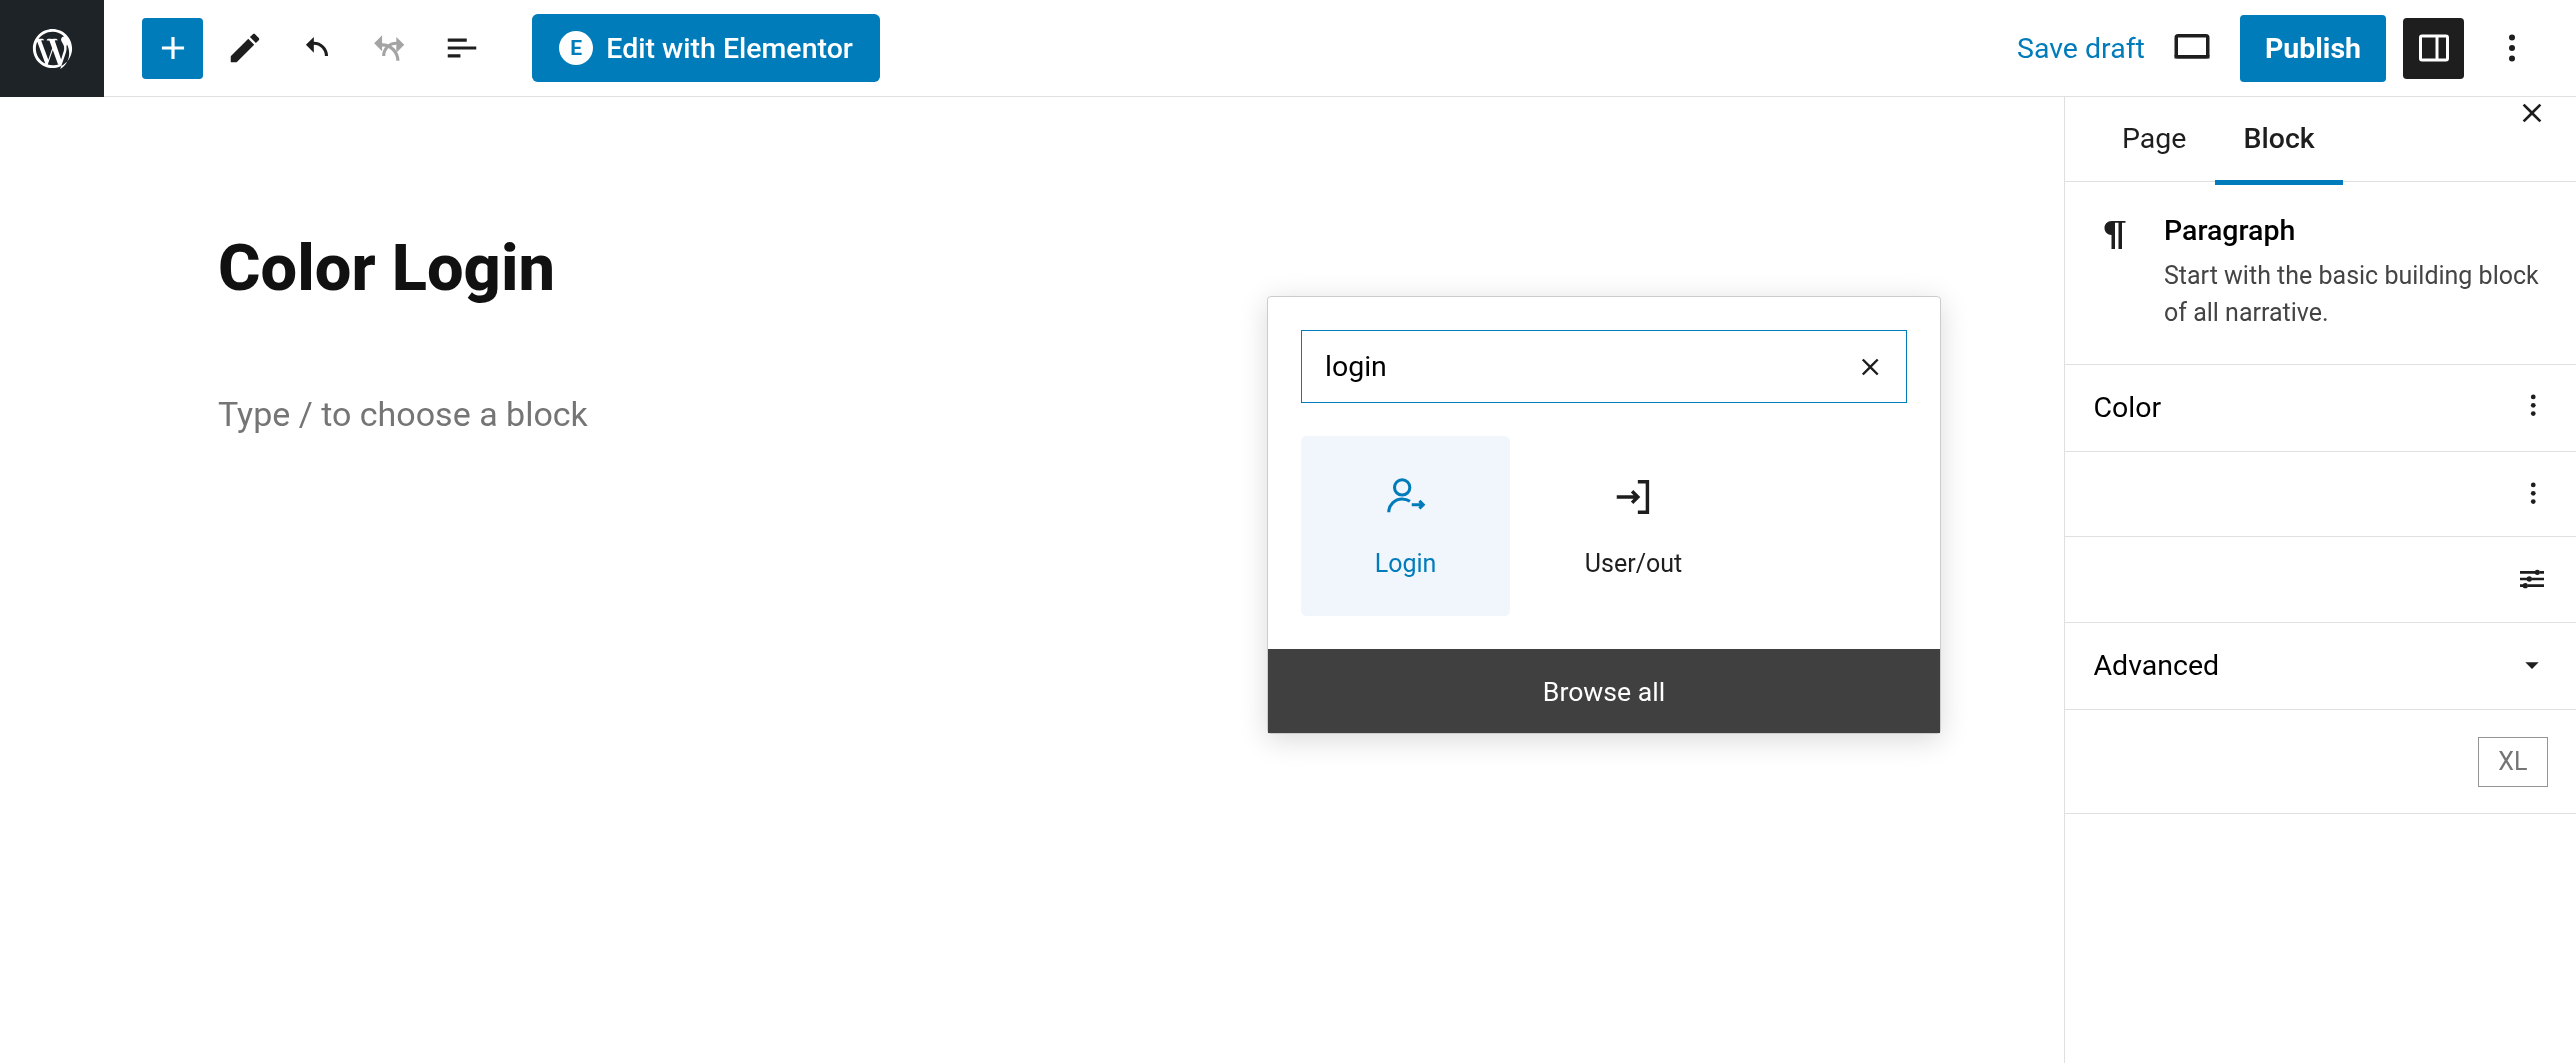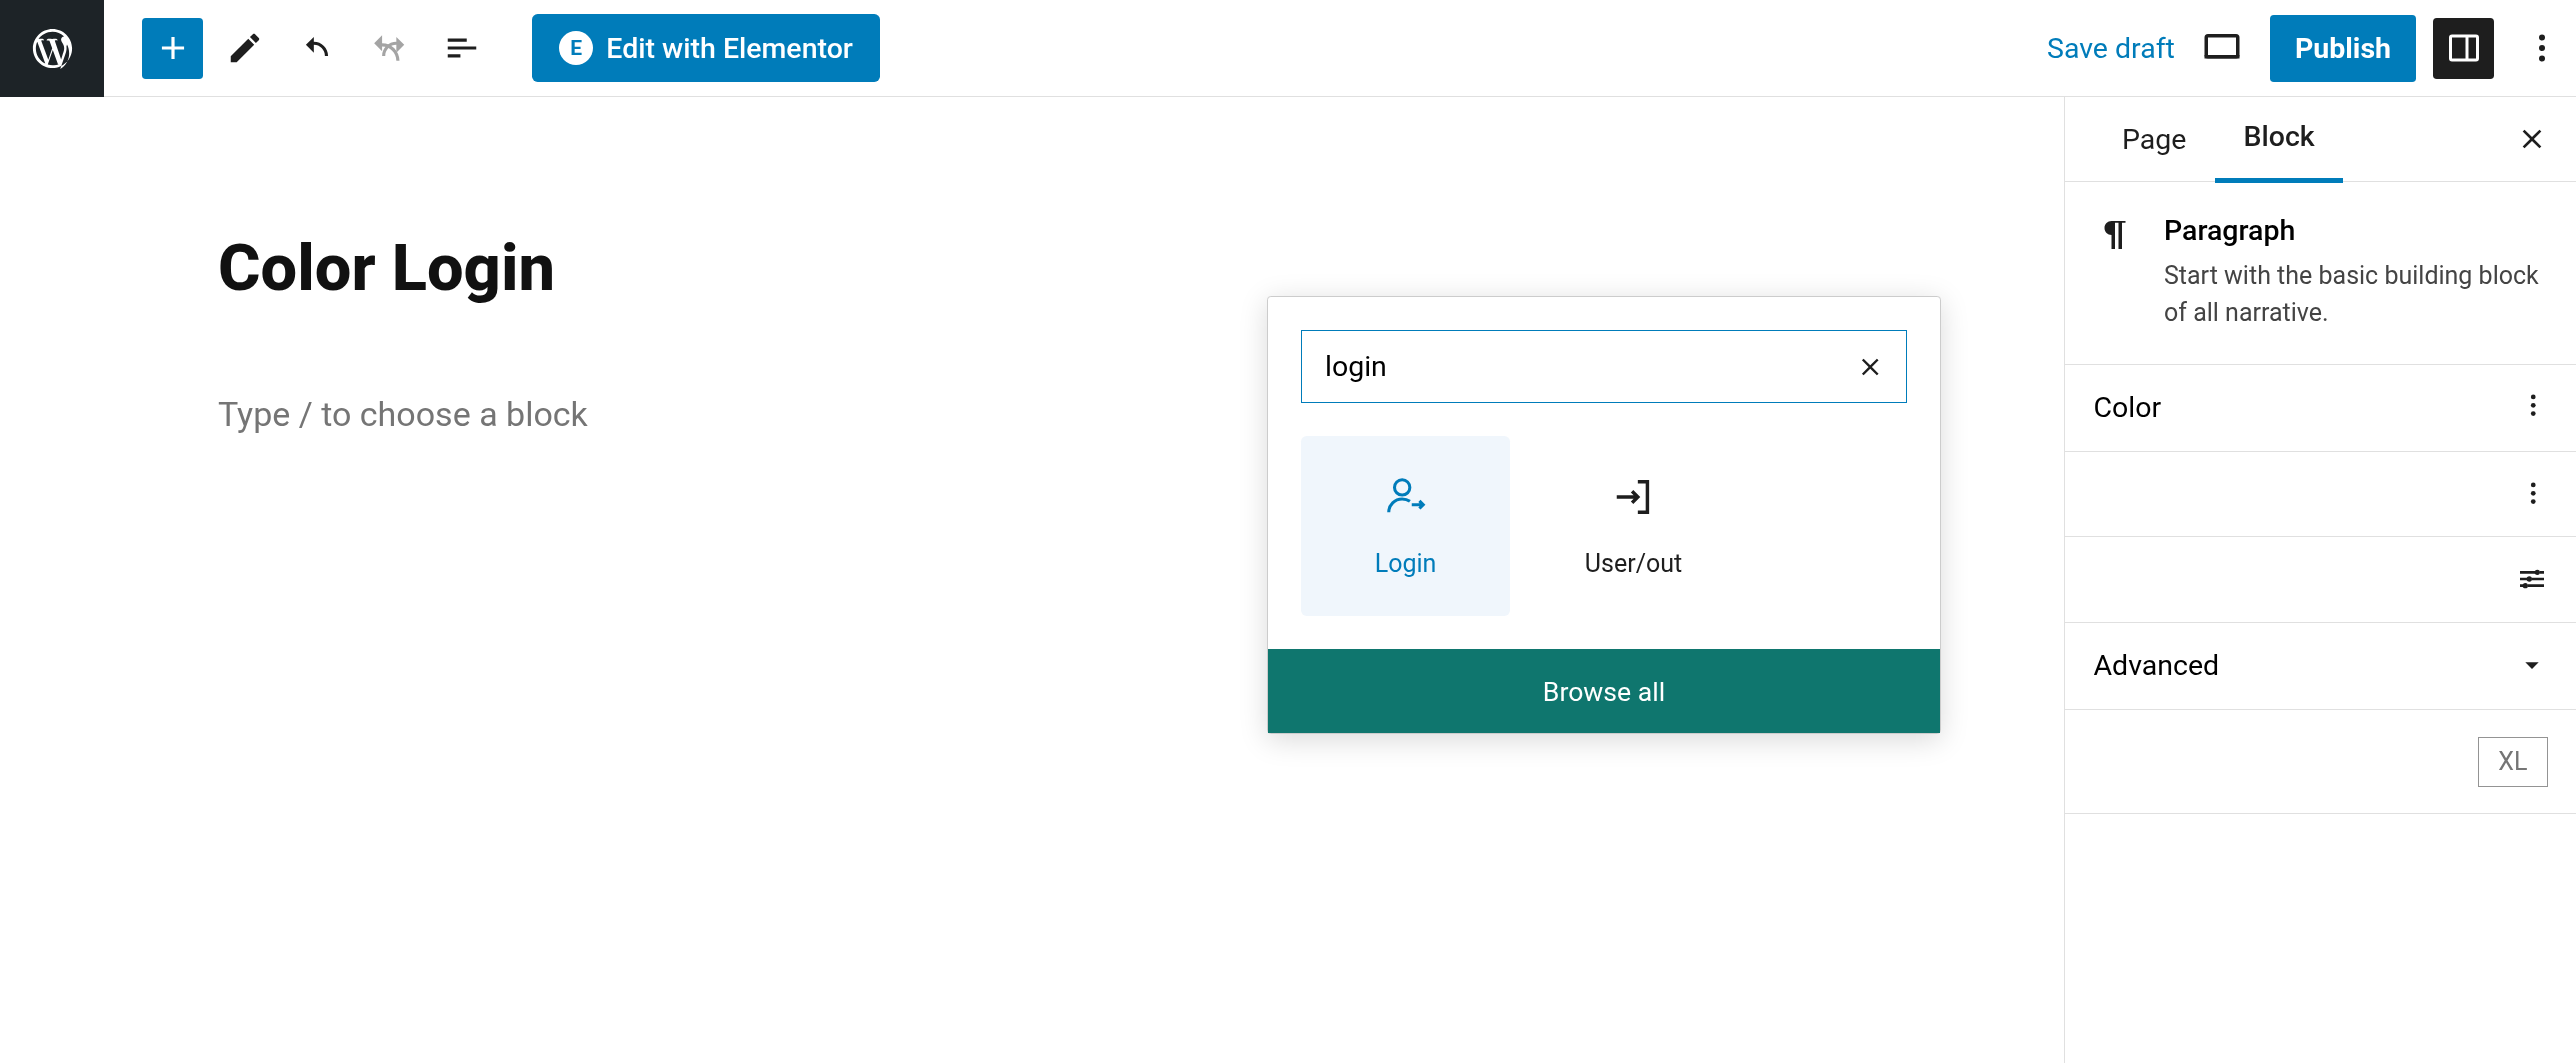--- a/index.html
+++ b/index.html
@@ -11,34 +11,34 @@
     
     .toolbar-left { display: flex; align-items: center; gap: 11.4px; padding-left: 38px; }
     .btn-icon { width: 61px; height: 61px; display: flex; align-items: center; justify-content: center; border: none; background: transparent; cursor: pointer; border-radius: 3.8px; }
     .btn-add { background: #007cba; color: #fff; }
     .btn-add svg { width: 38px; height: 38px; }
     
     .elementor-btn { display: flex; align-items: center; gap: 13.3px; background: #007cba; color: #fff; border: none; padding: 17px 26.6px; border-radius: 5.7px; font-size: 28.5px; font-weight: 500; cursor: pointer; margin-left: 28.5px; }
     .elementor-icon { width: 34px; height: 34px; border-radius: 50%; background: #fff; display: flex; align-items: center; justify-content: center; }
     .elementor-icon span { color: #007cba; font-weight: bold; font-size: 21px; }
     
-    .toolbar-right { display: flex; align-items: center; gap: 17px; position: absolute; right: 4px; }
+    .toolbar-right { display: flex; align-items: center; gap: 17px; position: absolute; right: 34px; }
     .link-text { color: #007cba; font-size: 28.5px; cursor: pointer; }
     .publish-btn { background: #007cba; color: #fff; border: none; padding: 17px 25px; font-size: 28.5px; font-weight: 700; border-radius: 3.8px; cursor: pointer; }
     .settings-btn { width: 61px; height: 61px; background: #1e1e1e; border-radius: 3.8px; display: flex; align-items: center; justify-content: center; cursor: pointer; }
     
     .main-area { display: flex; height: calc(100% - 97px); }
     .editor-canvas { flex: 1; padding: 133px 247px 0 218px; position: relative; }
     .page-title { font-size: 65px; font-weight: 800; color: #111; margin-bottom: 85px; }
     .block-placeholder-row { display: flex; align-items: center; justify-content: space-between; }
     .block-placeholder { font-size: 34px; color: #757575; }
     .inline-add-btn { width: 46px; height: 46px; background: #1e1e1e; color: #fff; display: flex; align-items: center; justify-content: center; cursor: pointer; border-radius: 3.8px; margin-right: -57px; }
     
     .sidebar { width: 512px; border-left: 0.9px solid #e0e0e0; position: relative; }
-    .sidebar-tabs { display: flex; align-items: center; height: 85px; border-bottom: 0.9px solid #e0e0e0; padding: 0 28.5px; position: relative; }
+    .sidebar-tabs { display: flex; align-items: flex-start; height: 85px; border-bottom: 0.9px solid #e0e0e0; padding: 0 28.5px; position: relative; }
     .tab { font-size: 28.5px; padding: 25px 28.5px; cursor: pointer; color: #1e1e1e; }
     .tab.active { color: #1e1e1e; font-weight: 500; border-bottom: 5.7px solid #007cba; }
     .close-sidebar { position: absolute; right: 28.5px; cursor: pointer; }
     
     .block-info { padding: 32px 28.5px; display: flex; gap: 28.5px; border-bottom: 0.9px solid #e0e0e0; justify-content: space-between; }
     .block-info-icon { flex-shrink: 0; }
     .block-info-title { font-size: 28.5px; font-weight: 500; margin-bottom: 9.5px; }
     .block-info-desc { font-size: 25px; color: #444; line-height: 1.5; }
     
     .panel-row { display: flex; align-items: flex-start; justify-content: space-between; padding: 26.6px 28.5px; border-bottom: 0.9px solid #e0e0e0; font-size: 28.5px; }
@@ -51,21 +51,21 @@
     .search-container { position: relative; }
     .clear-search { position: absolute; right: 23px; top: 50%; transform: translateY(-50%); cursor: pointer; }
     
     .inserter-results { display: flex; gap: 19px; padding: 0 33px 33px; }
     .block-item { width: 209px; height: 180px; display: flex; flex-direction: column; align-items: center; justify-content: center; gap: 28.5px; cursor: pointer; border-radius: 5.7px; }
     .block-item.active { background: #f0f6fc; }
     .block-item.active .block-item-label { color: #007cba; }
     .block-item-icon svg { width: 46px; height: 46px; }
     .block-item-label { font-size: 25px; color: #1e1e1e; }
     
-    .browse-all { background: #0f766e; color: #fff; text-align: center; padding: 26.6px; font-size: 26.6px; cursor: pointer; }
+    .browse-all { background: #404040; color: #fff; text-align: center; padding: 26.6px; font-size: 26.6px; cursor: pointer; }
     
     svg { display: block; }
   </style>
 </head>
 <body>
 
 <div class="top-bar">
   <div class="wp-logo">
     <svg viewBox="0 0 24 24" fill="#fff">
         <path d="M12 2C6.48 2 2 6.48 2 12s4.48 10 10 10 10-4.48 10-10S17.52 2 12 2zM3.5 12c0-1.23.26-2.4.73-3.45L8.3 19.68C5.45 18.3 3.5 15.38 3.5 12zm8.5 8.5c-.83 0-1.64-.12-2.4-.35l2.55-7.4 2.6 7.14c.2.05.3.1.5.14-.78.3-1.62.47-2.5.47h-.75zm1.17-12.5c.5-.3.97-.08 1.47-.1-.18-.95-1.16-.83-1.16-.83-.46.03-1.2.07-1.67.07-.44 0-1.2-.05-1.67-.07 0 0-.97-.12-1.16.83.5.02.96.07 1.46.1l1.4 3.85-1.98 5.94L6.24 8c.5-.3.97-.08 1.47-.1-.18-.95-1.16-.83-1.16-.83-.46.03-1.2.07-1.67.07C6.2 5.2 8.92 3.5 12 3.5c2.3 0 4.4.88 5.97 2.32-.04 0-.08-.01-.12-.01-.86 0-1.47.75-1.47 1.56 0 .72.42 1.34.86 2.06.33.58.72 1.33.72 2.42 0 .75-.22 1.7-.67 2.85l-.88 2.94-3.24-9.64zm6.23 1.95c.76 1.38 1.1 2.96 1.1 4.55 0 3.38-1.83 6.33-4.55 7.93l2.6-7.5c.48-1.2.64-2.17.64-3.03 0-.31-.02-.6-.06-.87.1-.36.18-.72.27-1.08z"></path>

